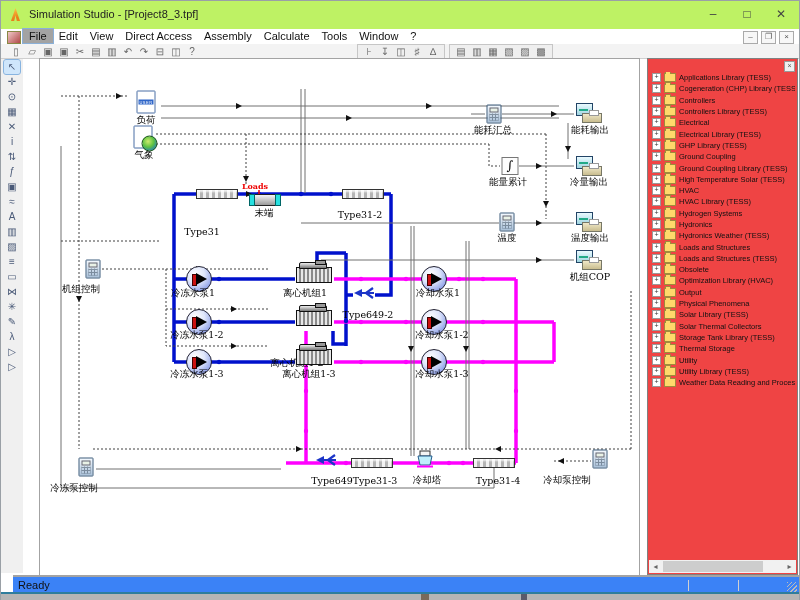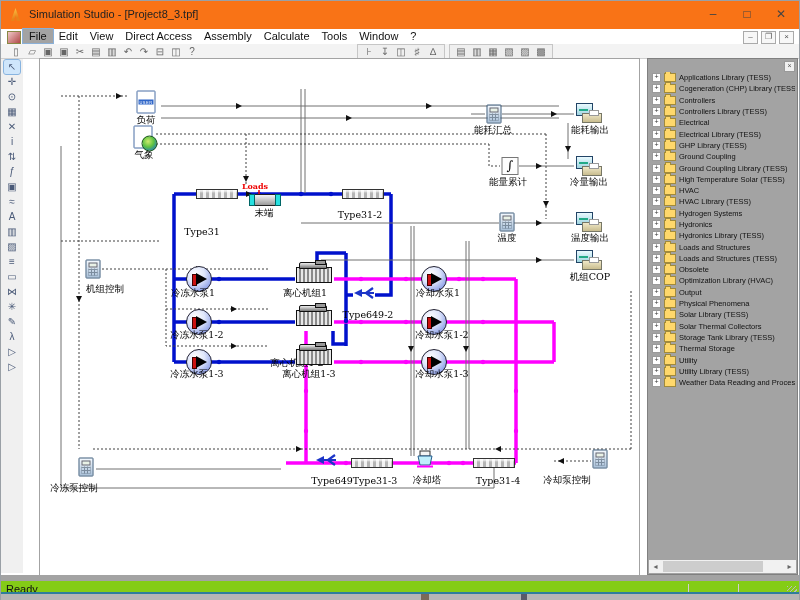--- a/index.html
+++ b/index.html
@@ -1,19 +1,19 @@
 <!DOCTYPE html>
 <html><head>
 <meta charset="utf-8">
 <style>
   html,body{margin:0;padding:0;width:800px;height:600px;overflow:hidden;
     font-family:"Liberation Sans",sans-serif;background:#fff;position:relative;}
   #frame{position:absolute;inset:0;border:1px solid #9aa0a6;box-sizing:border-box;}
   
-  .titlebar{position:absolute;left:0;top:0;right:0;height:28px;background:#f97316;}
+  .titlebar{position:absolute;left:0;top:0;right:0;height:28px;background:#bef264;}
   .appicon{position:absolute;left:8px;top:7px;width:13px;height:13px;
     background:linear-gradient(160deg,#ffd24d,#e8821a 70%);
     clip-path:polygon(15% 100%,50% 0,85% 100%,60% 100%,50% 55%,40% 100%);}
   .title-text{position:absolute;left:28px;top:7px;font-size:11px;color:#222;white-space:nowrap;}
   .win-btn{position:absolute;top:2px;width:32px;height:22px;text-align:center;line-height:22px;
     font-size:12px;color:#444;}
   
   .menubar{position:absolute;left:0;top:28px;right:0;height:15px;background:#fff;font-size:11px;}
   .mdiicon{position:absolute;left:6px;top:2px;width:12px;height:11px;
     background:linear-gradient(135deg,#f0c8c8,#b04848);border:1px solid #884;}
@@ -80,40 +80,40 @@
   .term-end{position:absolute;top:-1px;width:4px;height:10px;background:#27e0e0;border:1px solid #066;}
   .term-end.l{left:-2px}.term-end.r{right:-2px}
   .doc{display:block;position:relative;width:17px;height:21px;background:#fff;
     border:1px solid #4a6fa5;border-radius:1px;}
   .doc-band{position:absolute;left:1px;top:8px;right:1px;height:5px;background:#2f66c9;color:#fff;
     font-size:4px;line-height:5px;text-align:center;letter-spacing:.5px;}
   .globe{position:absolute;right:-6px;bottom:-4px;width:14px;height:14px;border-radius:50%;
     border:1px solid #145214;
     background:radial-gradient(circle at 40% 35%,#cdeb6e 0%,#5fc342 45%,#1f7ac0 85%);}
   
-  #tree{position:absolute;left:646px;top:57px;width:151px;height:517px;background:#a3a3a3;
+  #tree{position:absolute;left:646px;top:57px;width:151px;height:517px;background:#ef4444;
     border:1px solid #808080;box-sizing:border-box;}
   .tree-close{position:absolute;right:2px;top:2px;width:9px;height:9px;border:1px solid #999;
     background:#f0f0f0;font-size:7px;line-height:7px;text-align:center;color:#555;}
   #tree-items{position:absolute;left:2px;top:13px;right:2px;bottom:15px;overflow:hidden;}
   .tree-row{display:flex;align-items:center;height:11.3px;white-space:nowrap;}
   .exp{flex:0 0 auto;width:7px;height:7px;border:1px solid #9a9a9a;background:#fff;font-size:7px;
     line-height:5px;text-align:center;color:#333;margin-left:2px;}
   .folder{flex:0 0 auto;width:10px;height:7px;background:#ffd86b;border:1px solid #a08a3c;
     position:relative;margin-left:3px;}
   .folder::before{content:'';position:absolute;top:-3px;left:0;width:4px;height:2px;
     background:#ffd86b;border:1px solid #a08a3c;border-bottom:none;}
   .tree-label{margin-left:3px;font-size:7.5px;color:#111;}
   #tree-hs{position:absolute;left:1px;right:1px;bottom:1px;height:13px;background:#f1f1f1;}
   .hs-arrow{position:absolute;top:0;width:13px;height:13px;font-size:8px;line-height:13px;
     text-align:center;color:#666;background:#f1f1f1;}
   .hs-thumb{position:absolute;left:14px;top:1px;width:100px;height:11px;background:#cdcdcd;}
   
-  .statusbar{position:absolute;left:0;top:574px;right:0;height:17px;background:#84cc16;
-    border-top:6px solid #a3a3a3;font-size:11px;color:#111;}
+  .statusbar{position:absolute;left:12px;top:574px;right:0;height:17px;background:#3b82f6;
+    border-top:2px solid #a3a3a3;font-size:11px;color:#111;}
   .status-text{position:absolute;left:5px;top:2px;}
   .status-sep{position:absolute;top:3px;width:1px;height:11px;background:#d0d0d0;}
   .grip{position:absolute;right:2px;bottom:2px;width:10px;height:10px;
     background:repeating-linear-gradient(135deg,#bbb 0 1px,transparent 1px 3px);}
   .teal-line{position:absolute;left:0;top:591px;right:0;height:2px;background:#2e7d9c;}
   .taskbar{position:absolute;left:0;top:593px;right:0;height:7px;background:#b5b5b5;
     background-image:linear-gradient(90deg,transparent 0 420px,#7a6a5a 420px 428px,transparent 428px 520px,#5a5a6a 520px 526px,transparent 526px 100%);}
 </style>
 </head>
 <body>
@@ -413,21 +413,21 @@
             <span class="pump-tri"></span>
           </span>
         </div>
         <div class="node-label" style="left: 402px; top: 315px;">冷却水泵1-3</div>
         <div class="node" style="left: 53px; top: 210px;">
           <span class="calc">
             <span class="calc-screen"></span>
             <span class="calc-keys"></span>
           </span>
         </div>
-        <div class="node-label" style="left: 41px; top: 230px; margin-left: 24px;">机组控制</div>
+        <div class="node-label" style="left: 41px; top: 230px;">机组控制</div>
         <div class="node" style="left: 46px; top: 408px;">
           <span class="calc">
             <span class="calc-screen"></span>
             <span class="calc-keys"></span>
           </span>
         </div>
         <div class="node-label" style="left: 34px; top: 429px;">冷冻泵控制</div>
         <div class="node" style="left: 454px; top: 55px;">
           <span class="calc">
             <span class="calc-screen"></span>
@@ -573,21 +573,21 @@
           <span class="tree-label">Hydrogen Systems</span>
         </div>
         <div class="tree-row">
           <div class="exp">+</div>
           <div class="folder"></div>
           <span class="tree-label">Hydronics</span>
         </div>
         <div class="tree-row">
           <div class="exp">+</div>
           <div class="folder"></div>
-          <span class="tree-label">Hydronics Library (TESS)</span>
+          <span class="tree-label">Hydronics Weather (TESS)</span>
         </div>
         <div class="tree-row">
           <div class="exp">+</div>
           <div class="folder"></div>
           <span class="tree-label">Loads and Structures</span>
         </div>
         <div class="tree-row">
           <div class="exp">+</div>
           <div class="folder"></div>
           <span class="tree-label">Loads and Structures (TESS)</span>

